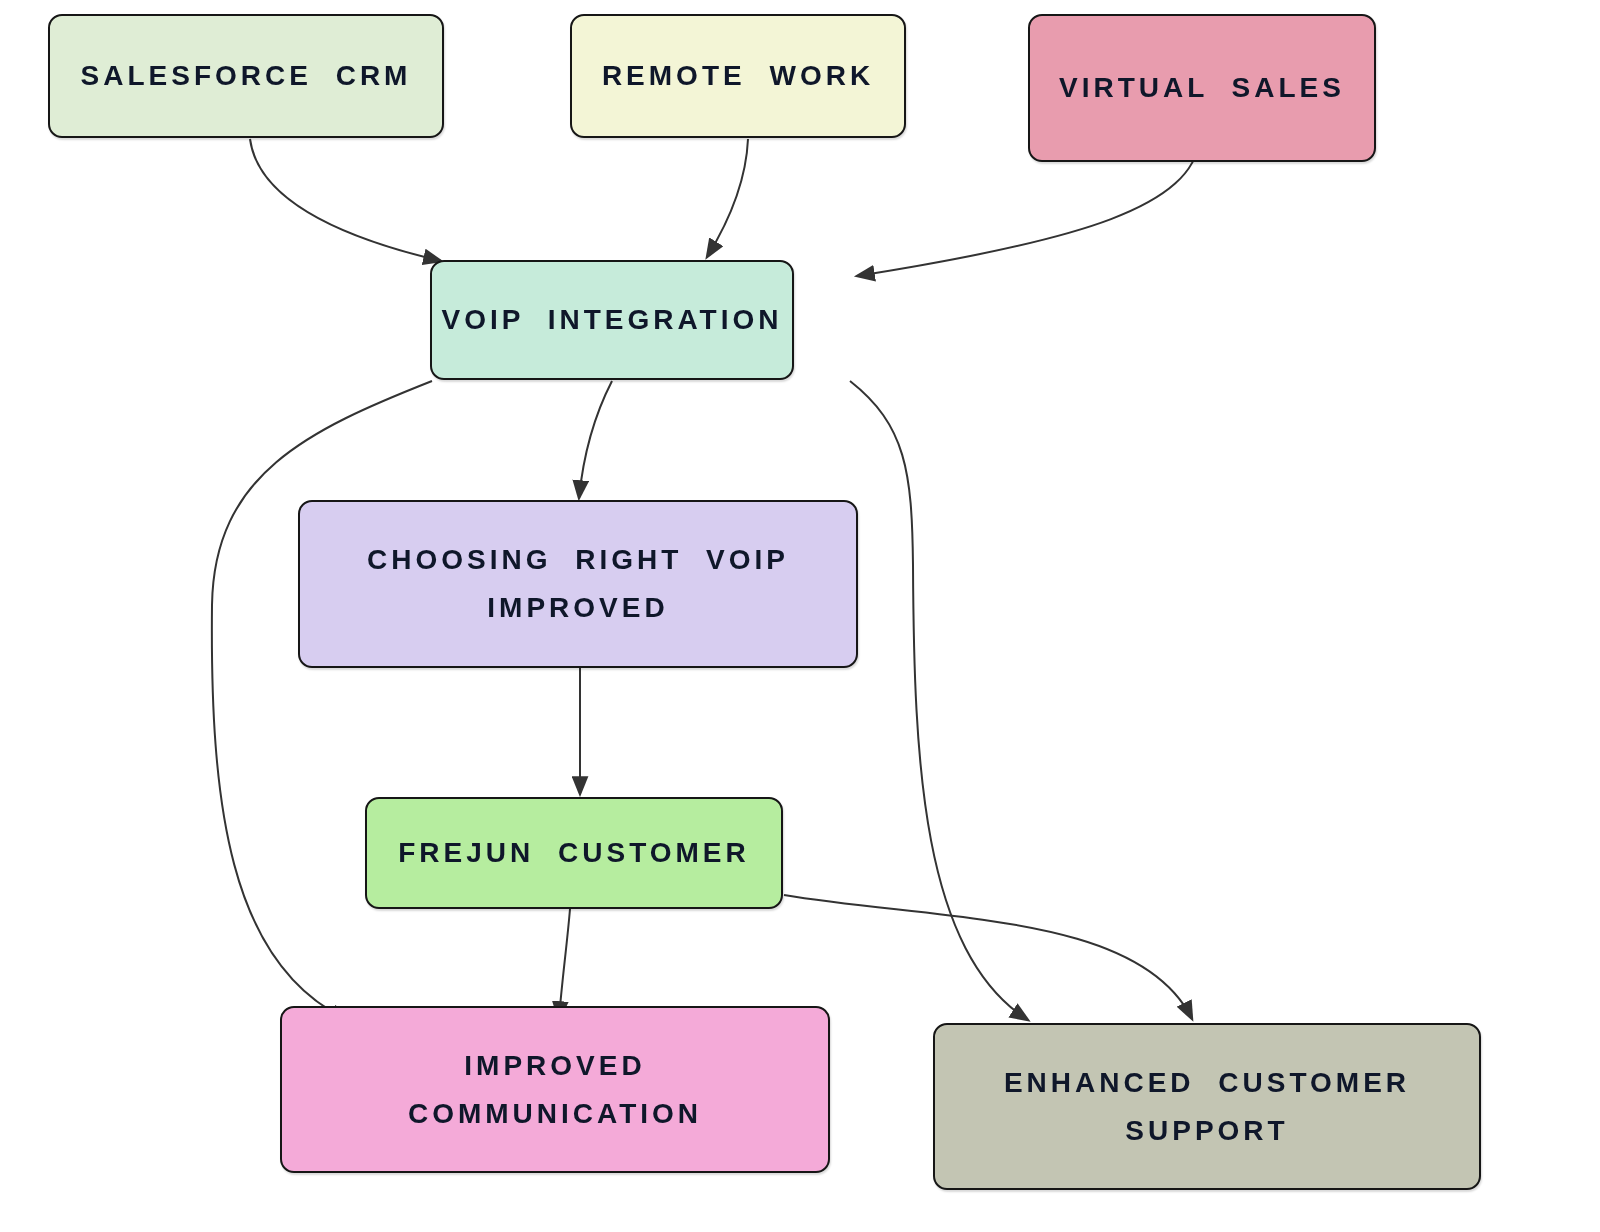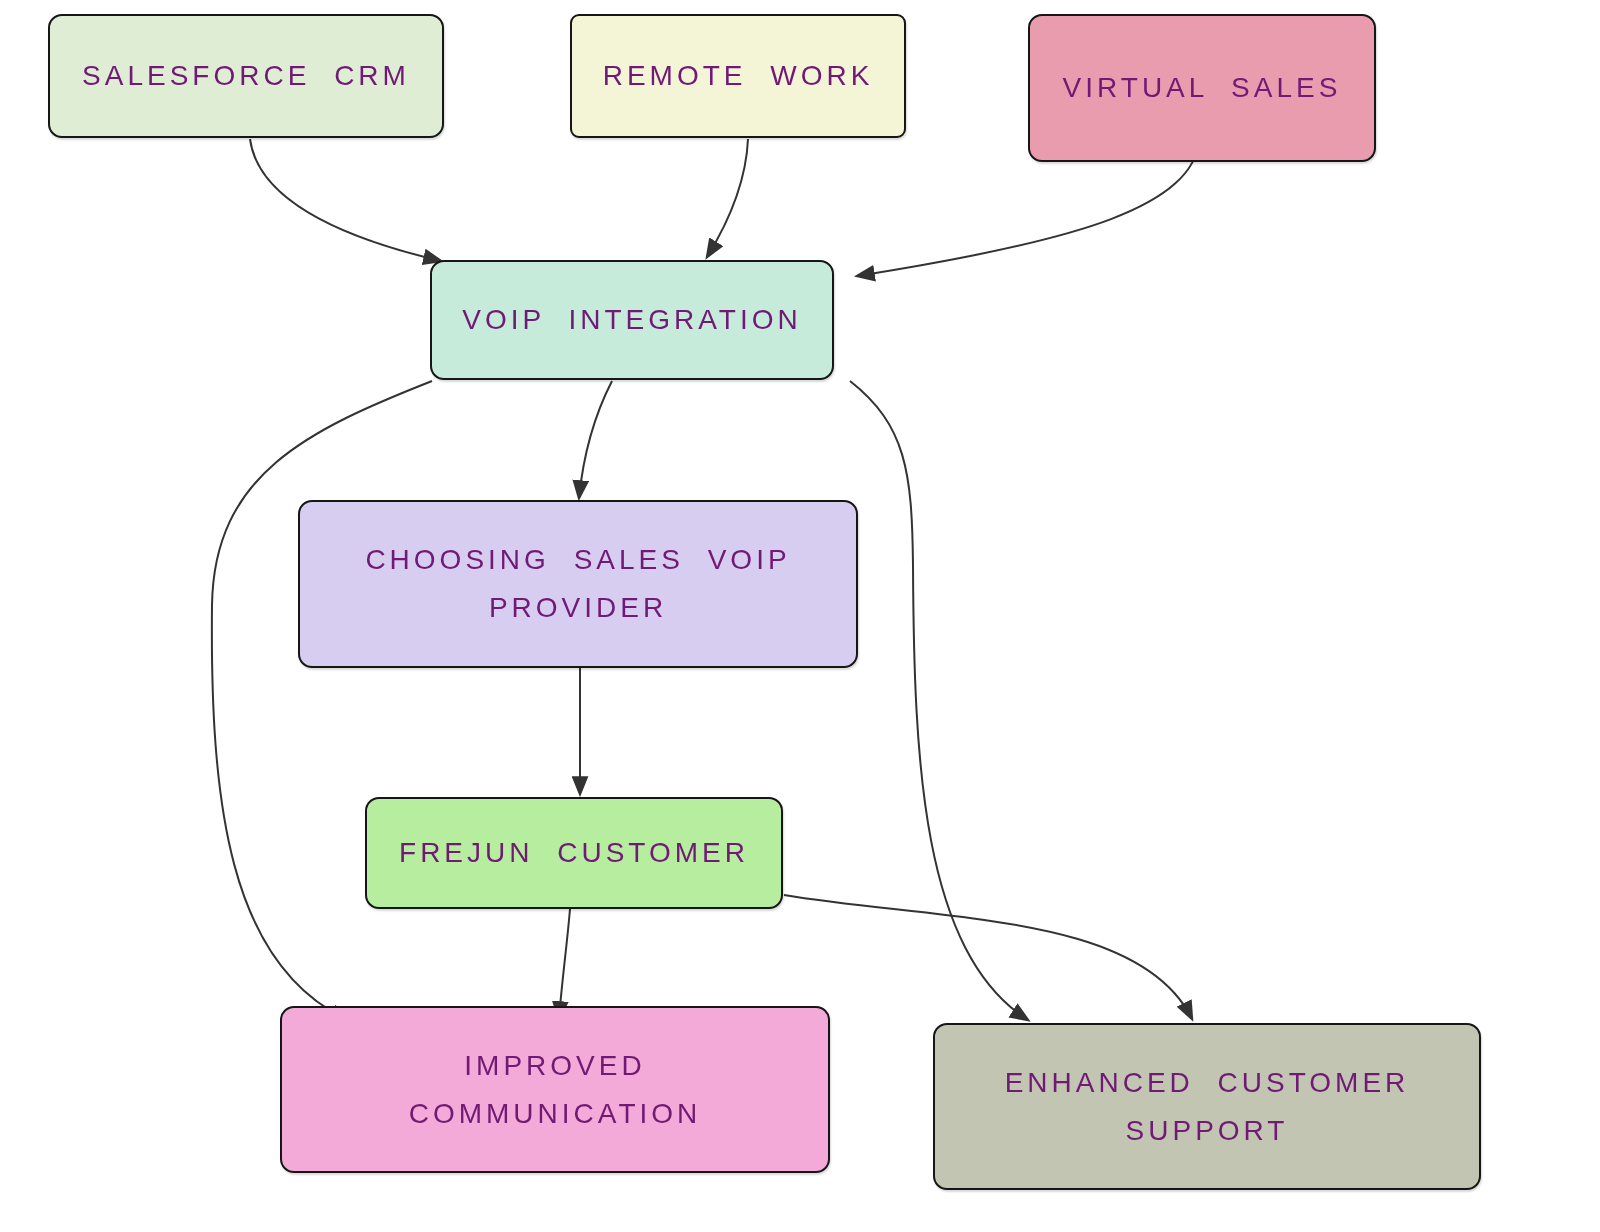--- a/index.html
+++ b/index.html
@@ -16,32 +16,32 @@
     position:absolute;
     display:flex;align-items:center;justify-content:center;
     border:2.5px solid #161616;
     border-radius:14px;
     box-shadow:1px 2px 2px rgba(0,0,0,0.15);
     box-sizing:border-box;
     text-align:center;
   }
   .node .lbl{
     display:block;
-    font-weight:normal;
+    font-weight:bold;
     font-size:28px;
     letter-spacing:4px;
     word-spacing:12px;
     line-height:1.7;
-    color:#701a75;
+    color:#0f172a;
   }
   
   #n-salesforce{left:48px;top:14px;width:396px;height:124px;}
   #n-remote{left:570px;top:14px;width:336px;height:124px;}
   #n-virtual{left:1028px;top:14px;width:348px;height:148px;}
-  #n-voip{left:430px;top:260px;width:404px;height:120px;}
+  #n-voip{left:430px;top:260px;width:364px;height:120px;}
   #n-choosing{left:298px;top:500px;width:560px;height:168px;}
   #n-choosing .lbl{width:460px;}
   #n-frejun{left:365px;top:797px;width:418px;height:112px;}
   #n-improved{left:280px;top:1006px;width:550px;height:167px;}
   #n-improved .lbl{width:430px;}
   #n-enhanced{left:933px;top:1023px;width:548px;height:167px;}
   #n-enhanced .lbl{width:470px;}
 </style>
 </head>
 <body>
@@ -62,34 +62,34 @@
     <path class="edge" marker-end="url(#arrow)" d="M 850,381 C 906,425 912,472 913,565 C 914,762 922,952 1028,1020"></path>
     <path class="edge" marker-end="url(#arrow)" d="M 580,668 C 580,706 580,756 580,794"></path>
     <path class="edge" marker-end="url(#arrow)" d="M 570,909 C 567,945 562,980 559,1019"></path>
     <path class="edge" marker-end="url(#arrow)" d="M 784,895 C 940,921 1140,913 1192,1019"></path>
   </svg>
 
   <div class="node" id="n-salesforce" style="background-color: rgb(223, 237, 213);">
     <span class="lbl">SALESFORCE CRM</span>
   </div>
 
-  <div class="node" id="n-remote" style="background-color: rgb(243, 245, 214); border-radius: 9px;">
+  <div class="node" id="n-remote" style="background-color: rgb(243, 245, 214);">
     <span class="lbl">REMOTE WORK</span>
   </div>
 
   <div class="node" id="n-virtual" style="background-color: rgb(232, 156, 174);">
     <span class="lbl">VIRTUAL SALES</span>
   </div>
 
   <div class="node" id="n-voip" style="background-color: rgb(198, 235, 218);">
     <span class="lbl">VOIP INTEGRATION</span>
   </div>
 
   <div class="node" id="n-choosing" style="background-color: rgb(215, 205, 240);">
-    <span class="lbl">CHOOSING SALES VOIP PROVIDER</span>
+    <span class="lbl">CHOOSING RIGHT VOIP IMPROVED</span>
   </div>
 
   <div class="node" id="n-frejun" style="background-color: rgb(182, 237, 159);">
     <span class="lbl">FREJUN CUSTOMER</span>
   </div>
 
   <div class="node" id="n-improved" style="background-color: rgb(244, 170, 216);">
     <span class="lbl">IMPROVED COMMUNICATION</span>
   </div>
 

